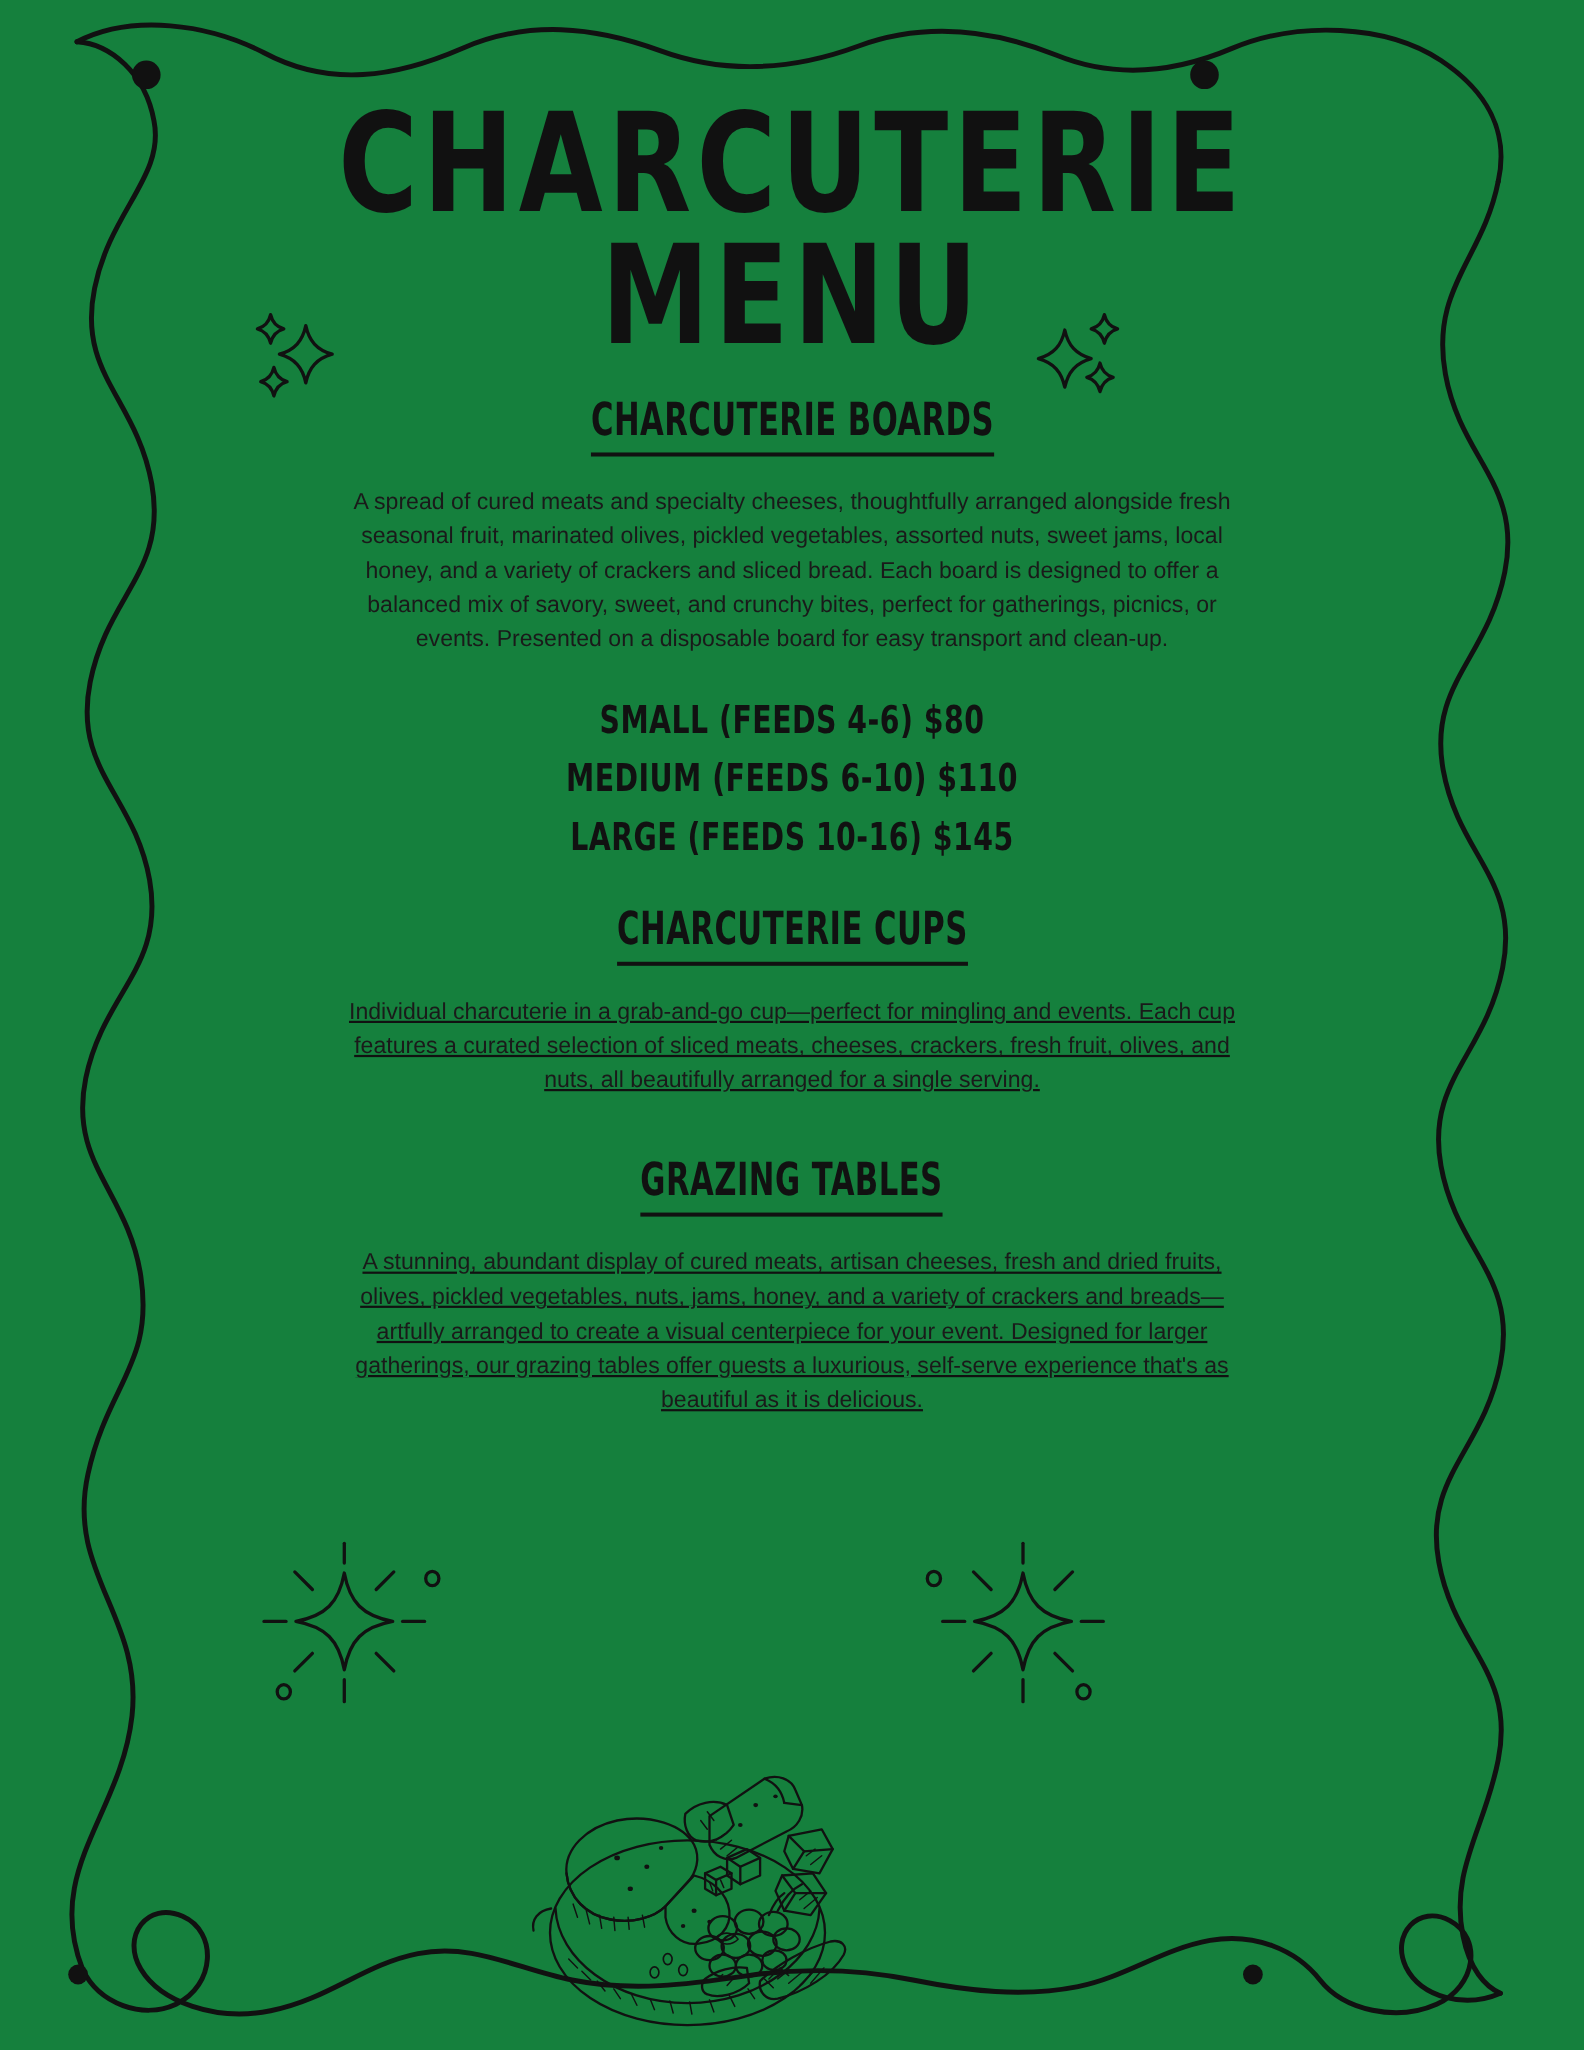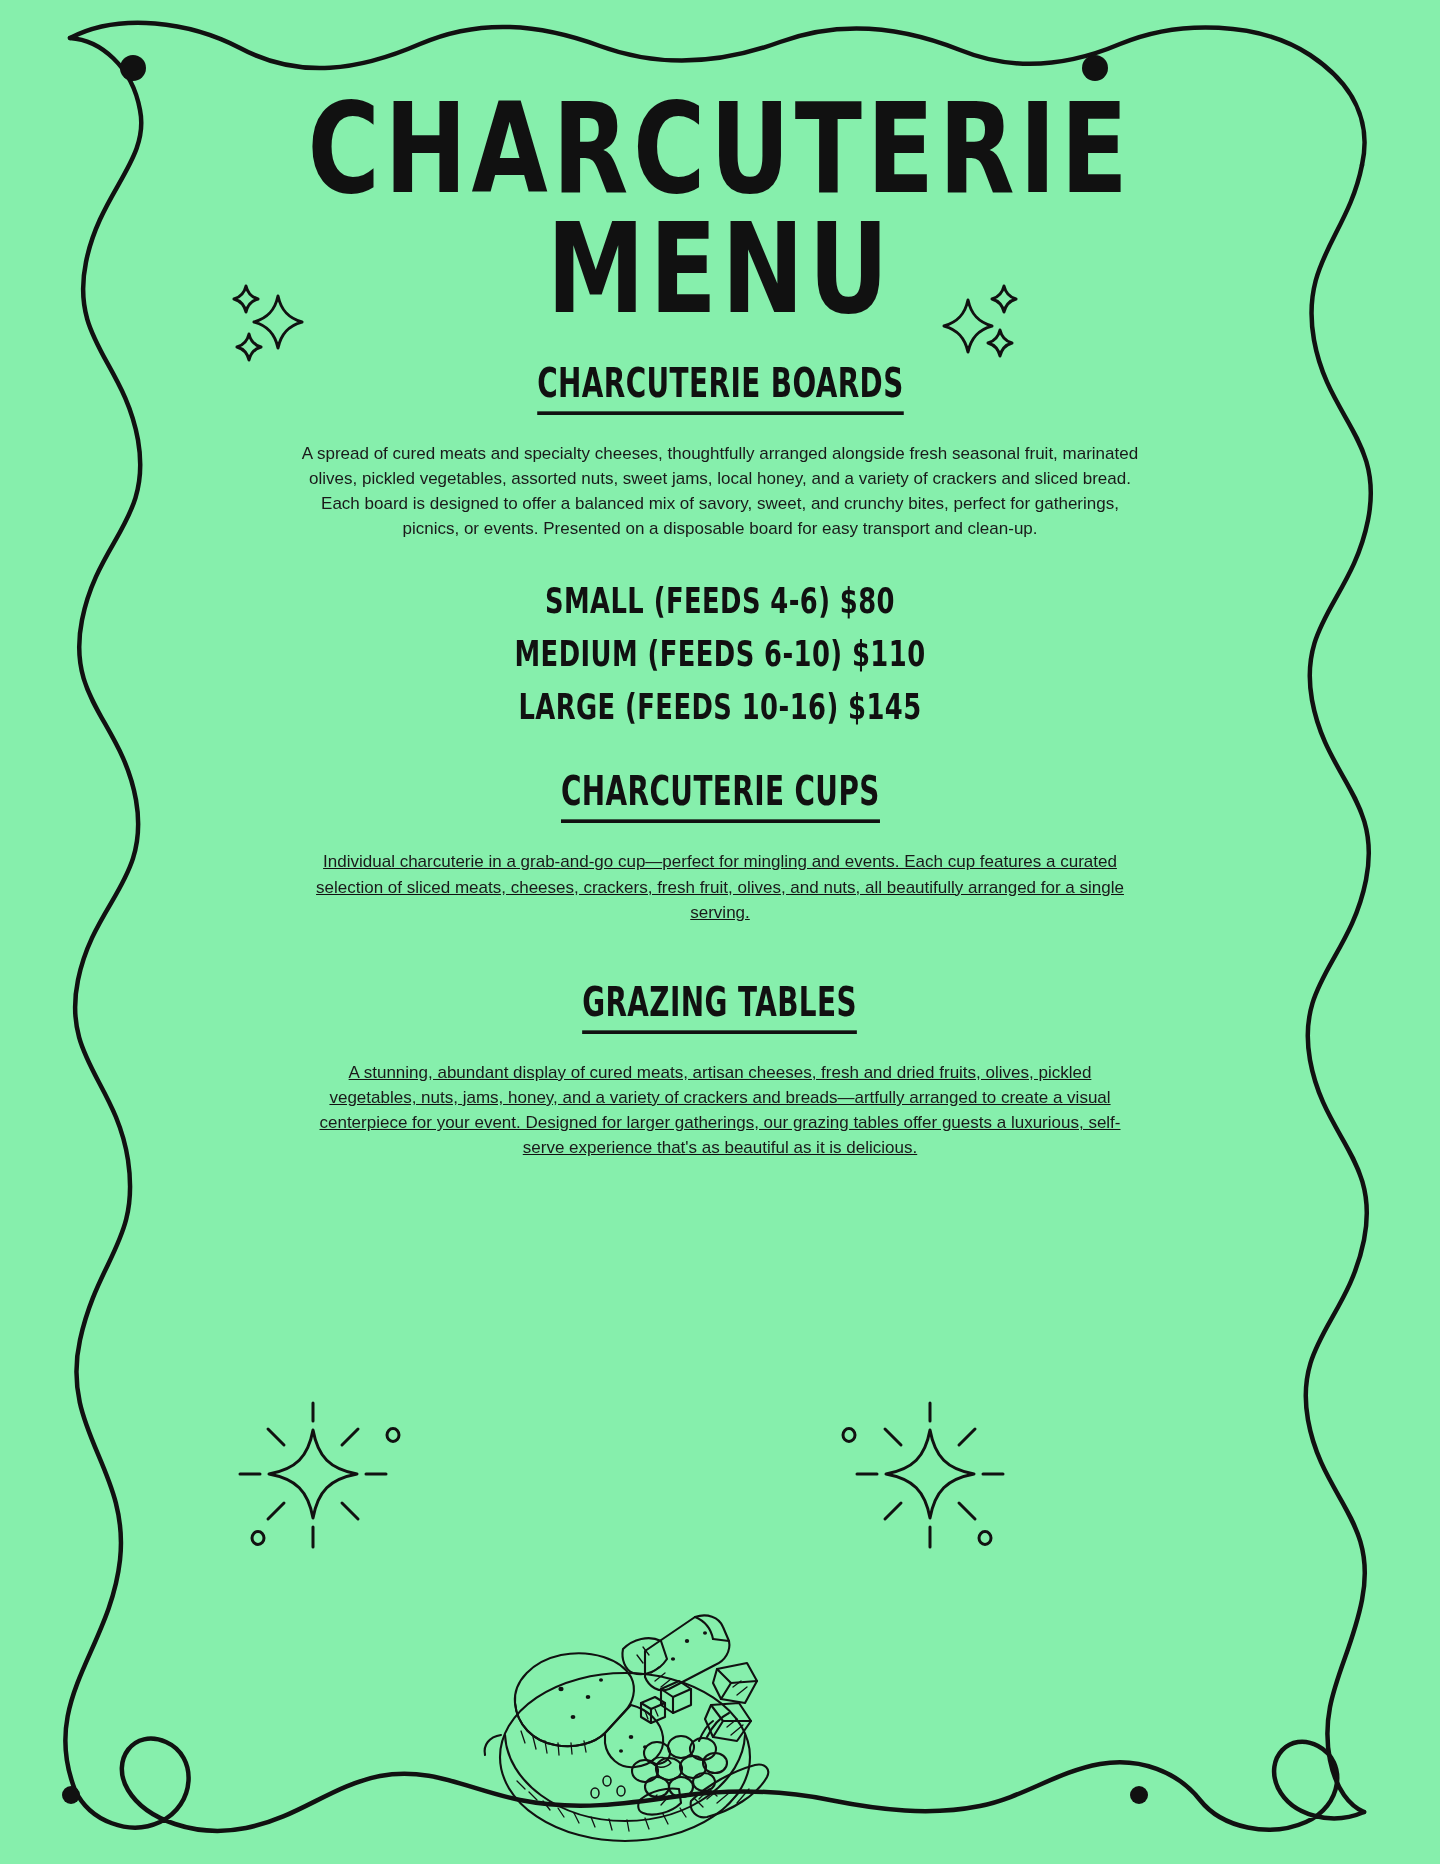--- a/index.html
+++ b/index.html
@@ -4,21 +4,21 @@
 <style>
   html, body {
     margin: 0;
     padding: 0;
     background: #f7f6f1;
   }
   #page {
     position: relative;
     width: 1440px;
     height: 1864px;
-    background: #86efac;
+    background: #15803d;
     overflow: hidden;
     font-family: "Liberation Sans", sans-serif;
     color: #111111;
   }
   
   #border-svg {
     position: absolute;
     left: 0; top: 0;
     width: 1440px;
     height: 1864px;
@@ -63,21 +63,21 @@
     transform: scaleX(0.82) scaleY(1.22);
     transform-origin: center bottom;
     border-bottom: 3px solid #111111;
     padding-bottom: 4px;
     white-space: nowrap;
   }
   .section-body {
     margin: 26px auto 0 auto;
     width: 840px;
     font-family: "Liberation Sans", sans-serif;
-    font-size: 17px;
+    font-size: 21px;
     line-height: 1.48;
     color: #1a1a1a;
     text-align: center;
   }
   .price-list {
     margin-top: 42px;
   }
   .price-line {
     font-family: "DejaVu Sans", "Liberation Sans", sans-serif;
     font-weight: bold;

